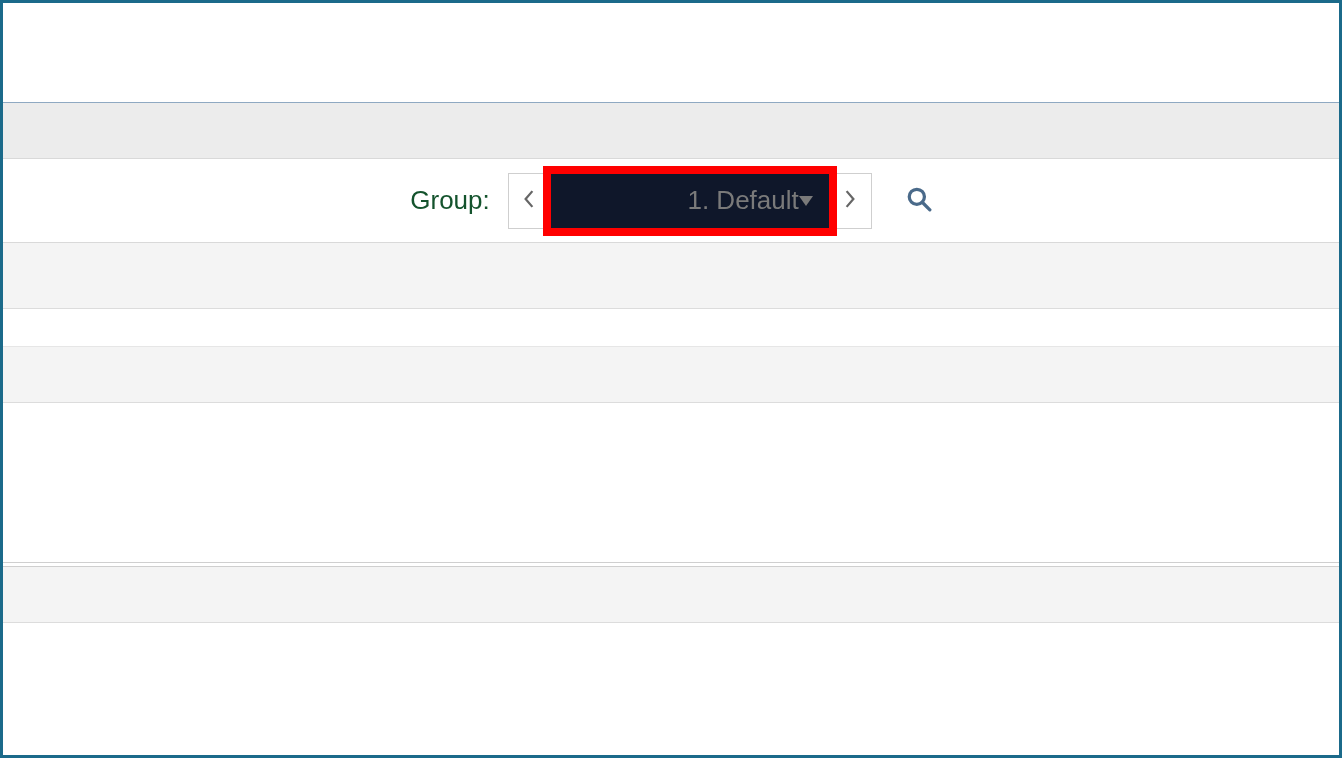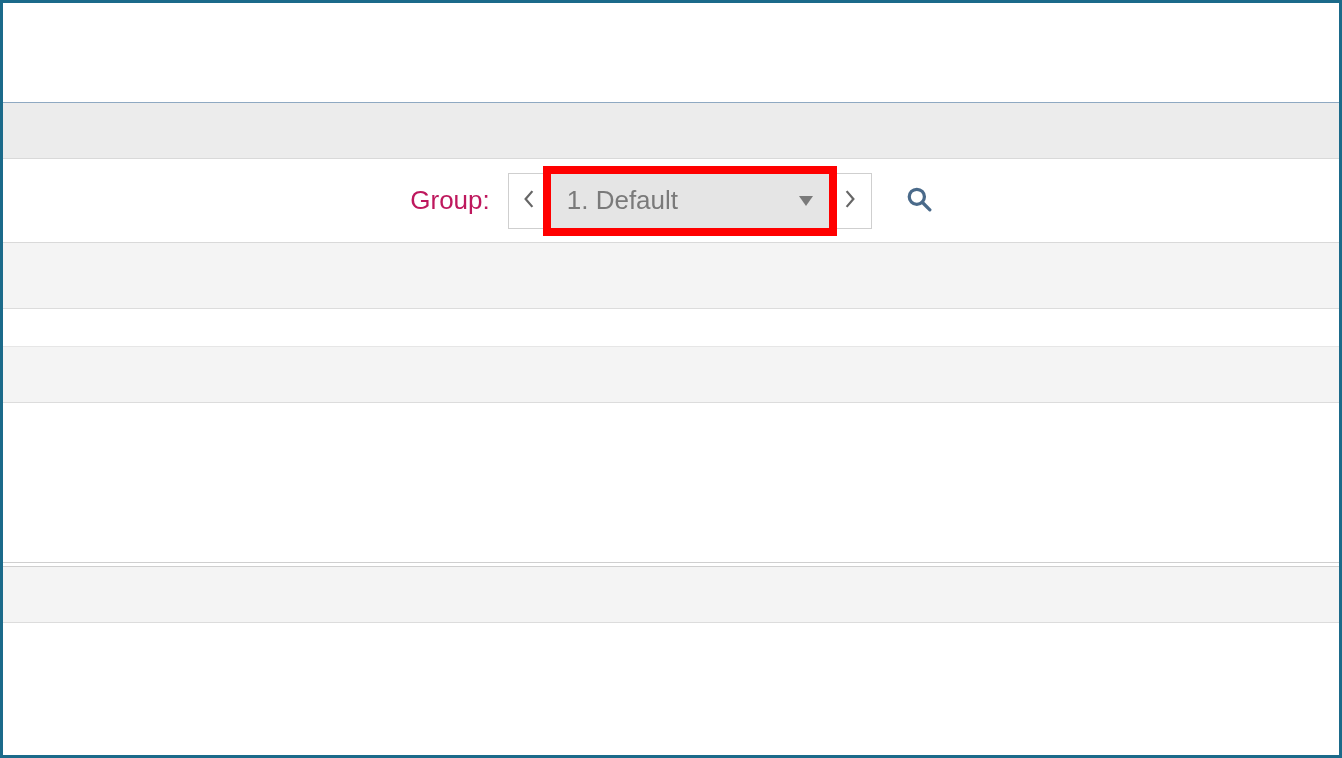--- a/index.html
+++ b/index.html
@@ -32,21 +32,21 @@
     background: #ffffff;
     border-bottom: 1px solid #d9d9d9;
     display: flex;
     align-items: center;
     justify-content: center;
     gap: 10px;
     position: relative;
   }
   .group-label {
     font-size: 26px;
-    color: #be185d;
+    color: #14532d;
     margin-right: 8px;
   }
   .stepper {
     display: inline-flex;
     align-items: stretch;
     height: 56px;
   }
   .step-btn {
     width: 42px;
     border: 1px solid #cfcfcf;
@@ -55,24 +55,24 @@
     align-items: center;
     justify-content: center;
     cursor: pointer;
   }
   .step-btn svg { width: 14px; height: 18px; }
   .step-btn.left { border-right: none; }
   .step-btn.right { border-left: none; }
   .group-select {
     width: 280px;
     border: 1px solid #cfcfcf;
-    background: #e5e5e5;
+    background: #0f172a;
     display: flex;
     align-items: center;
-    justify-content: space-between;
+    justify-content: flex-end;
     padding: 0 16px;
     cursor: pointer;
     position: relative;
   }
   .group-select-text {
     font-size: 26px;
     color: #7a7a7a;
   }
   .caret-down {
     width: 0; height: 0;

